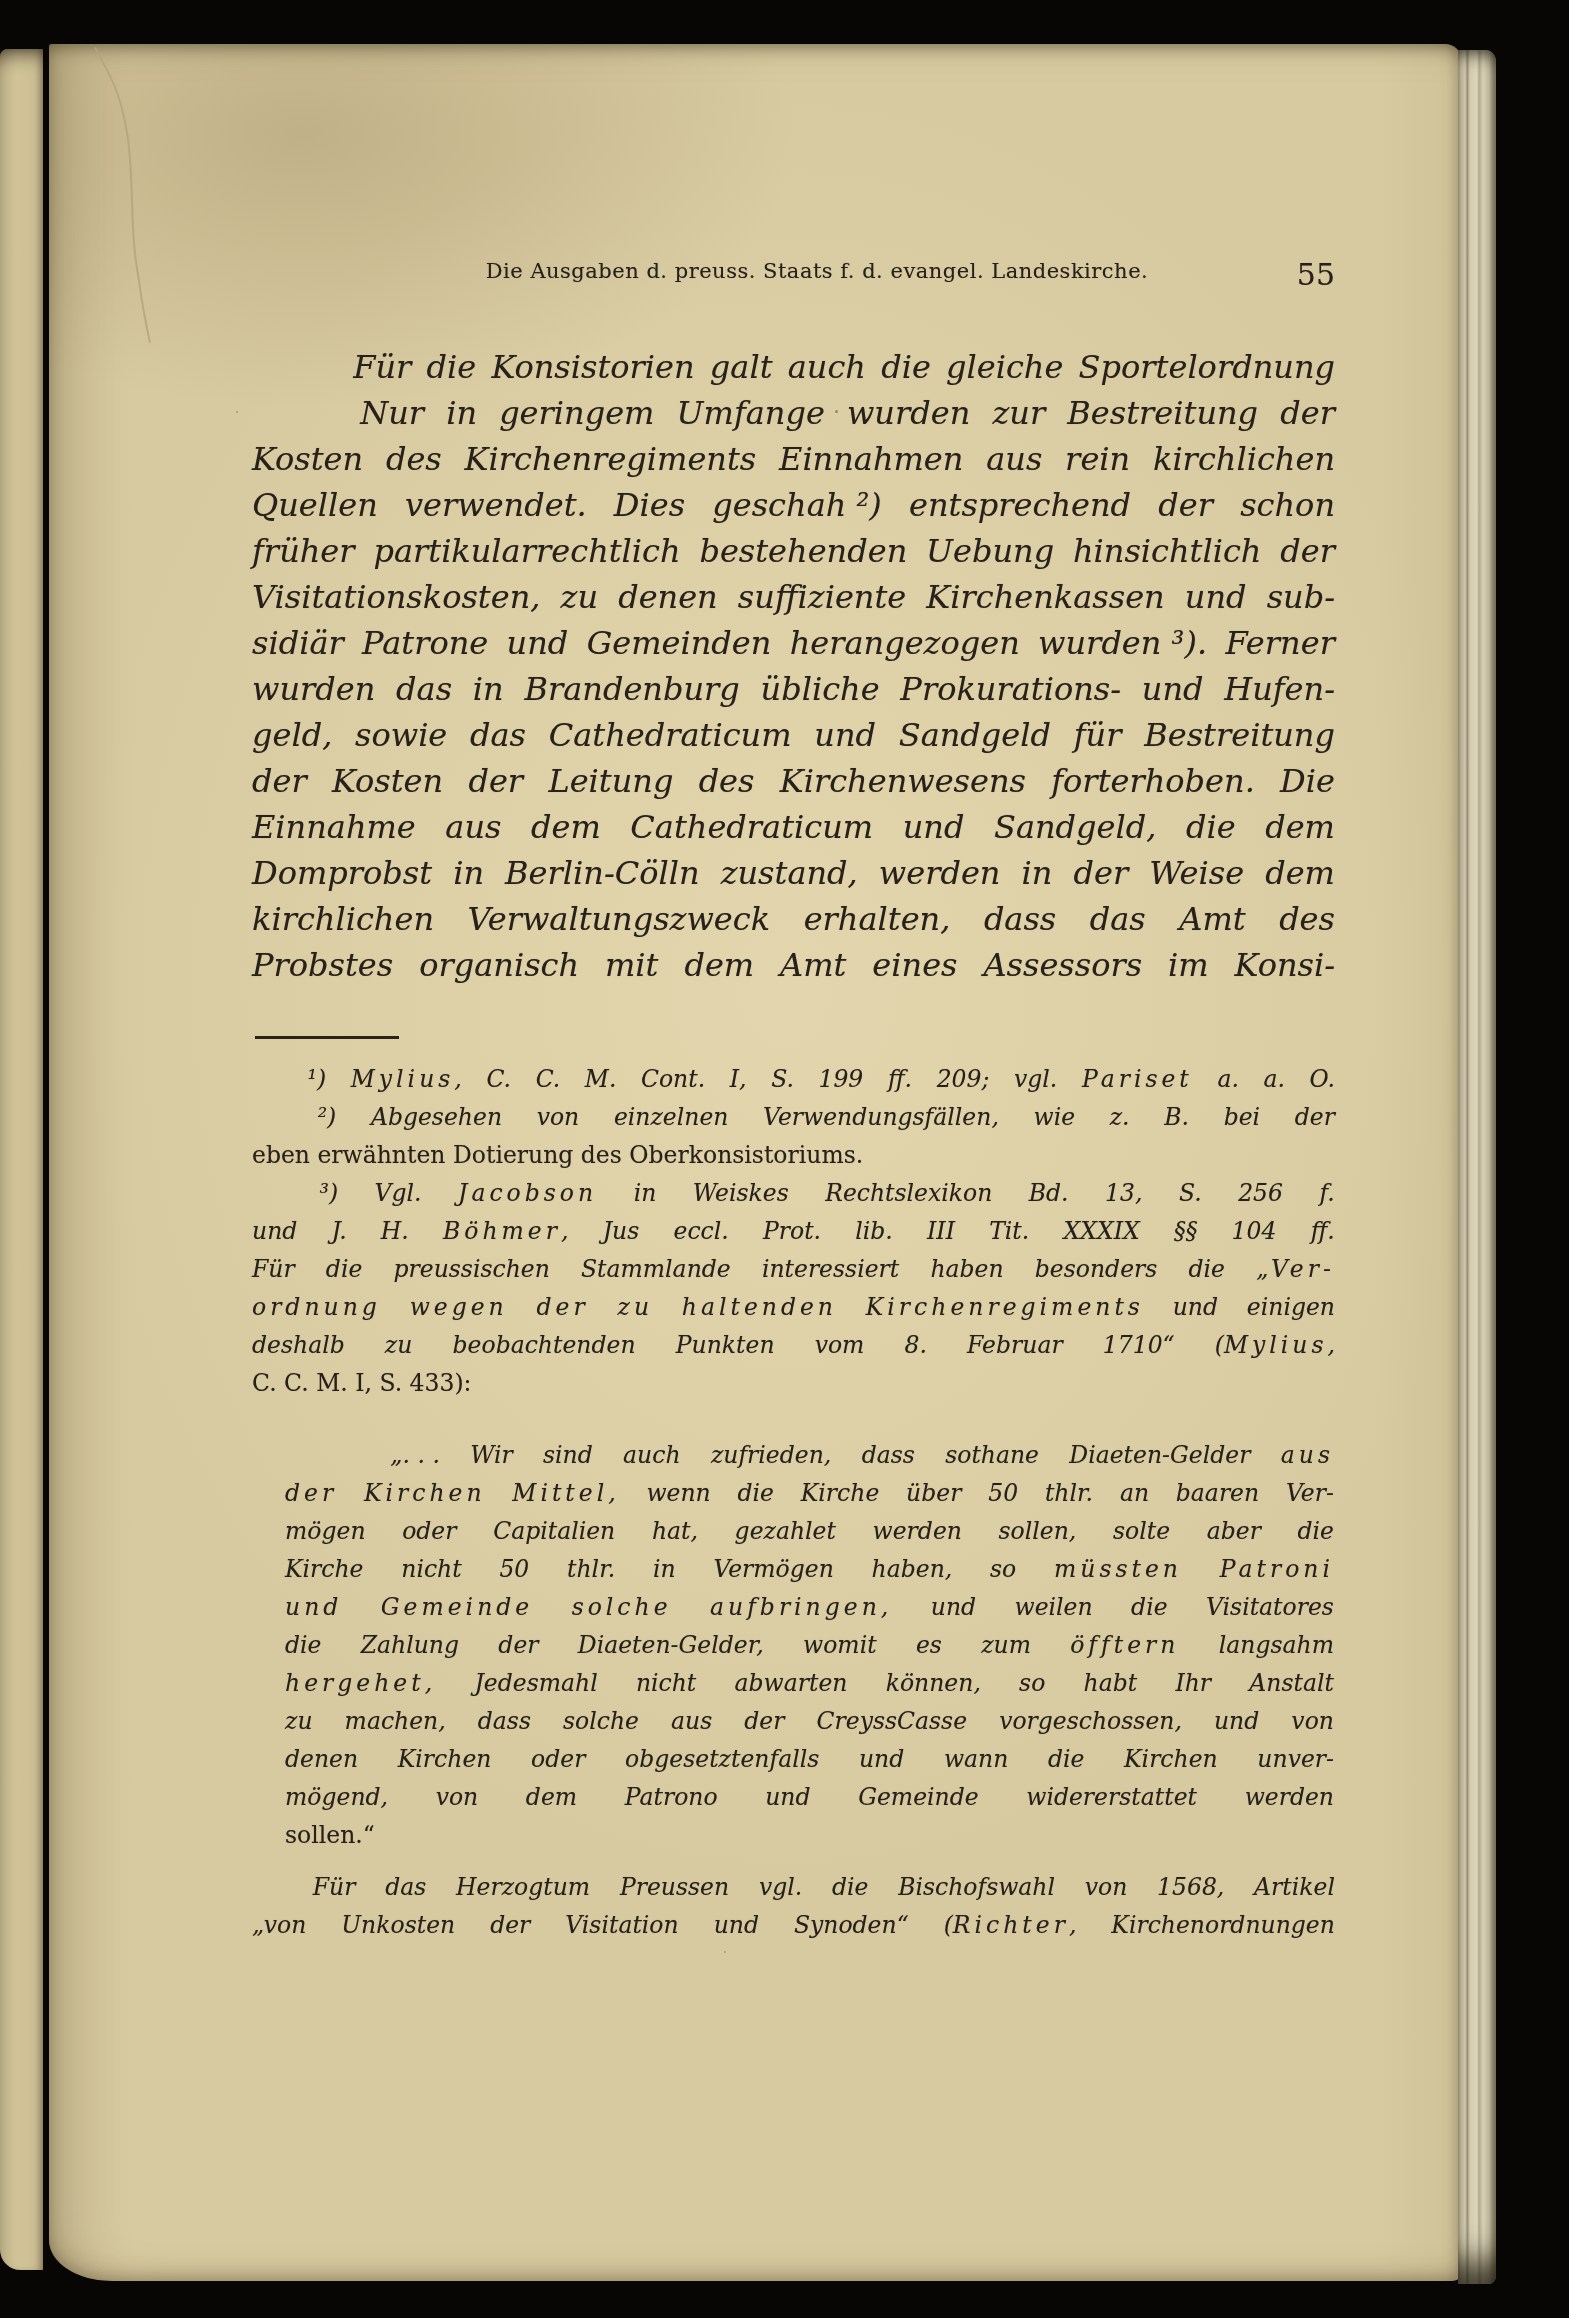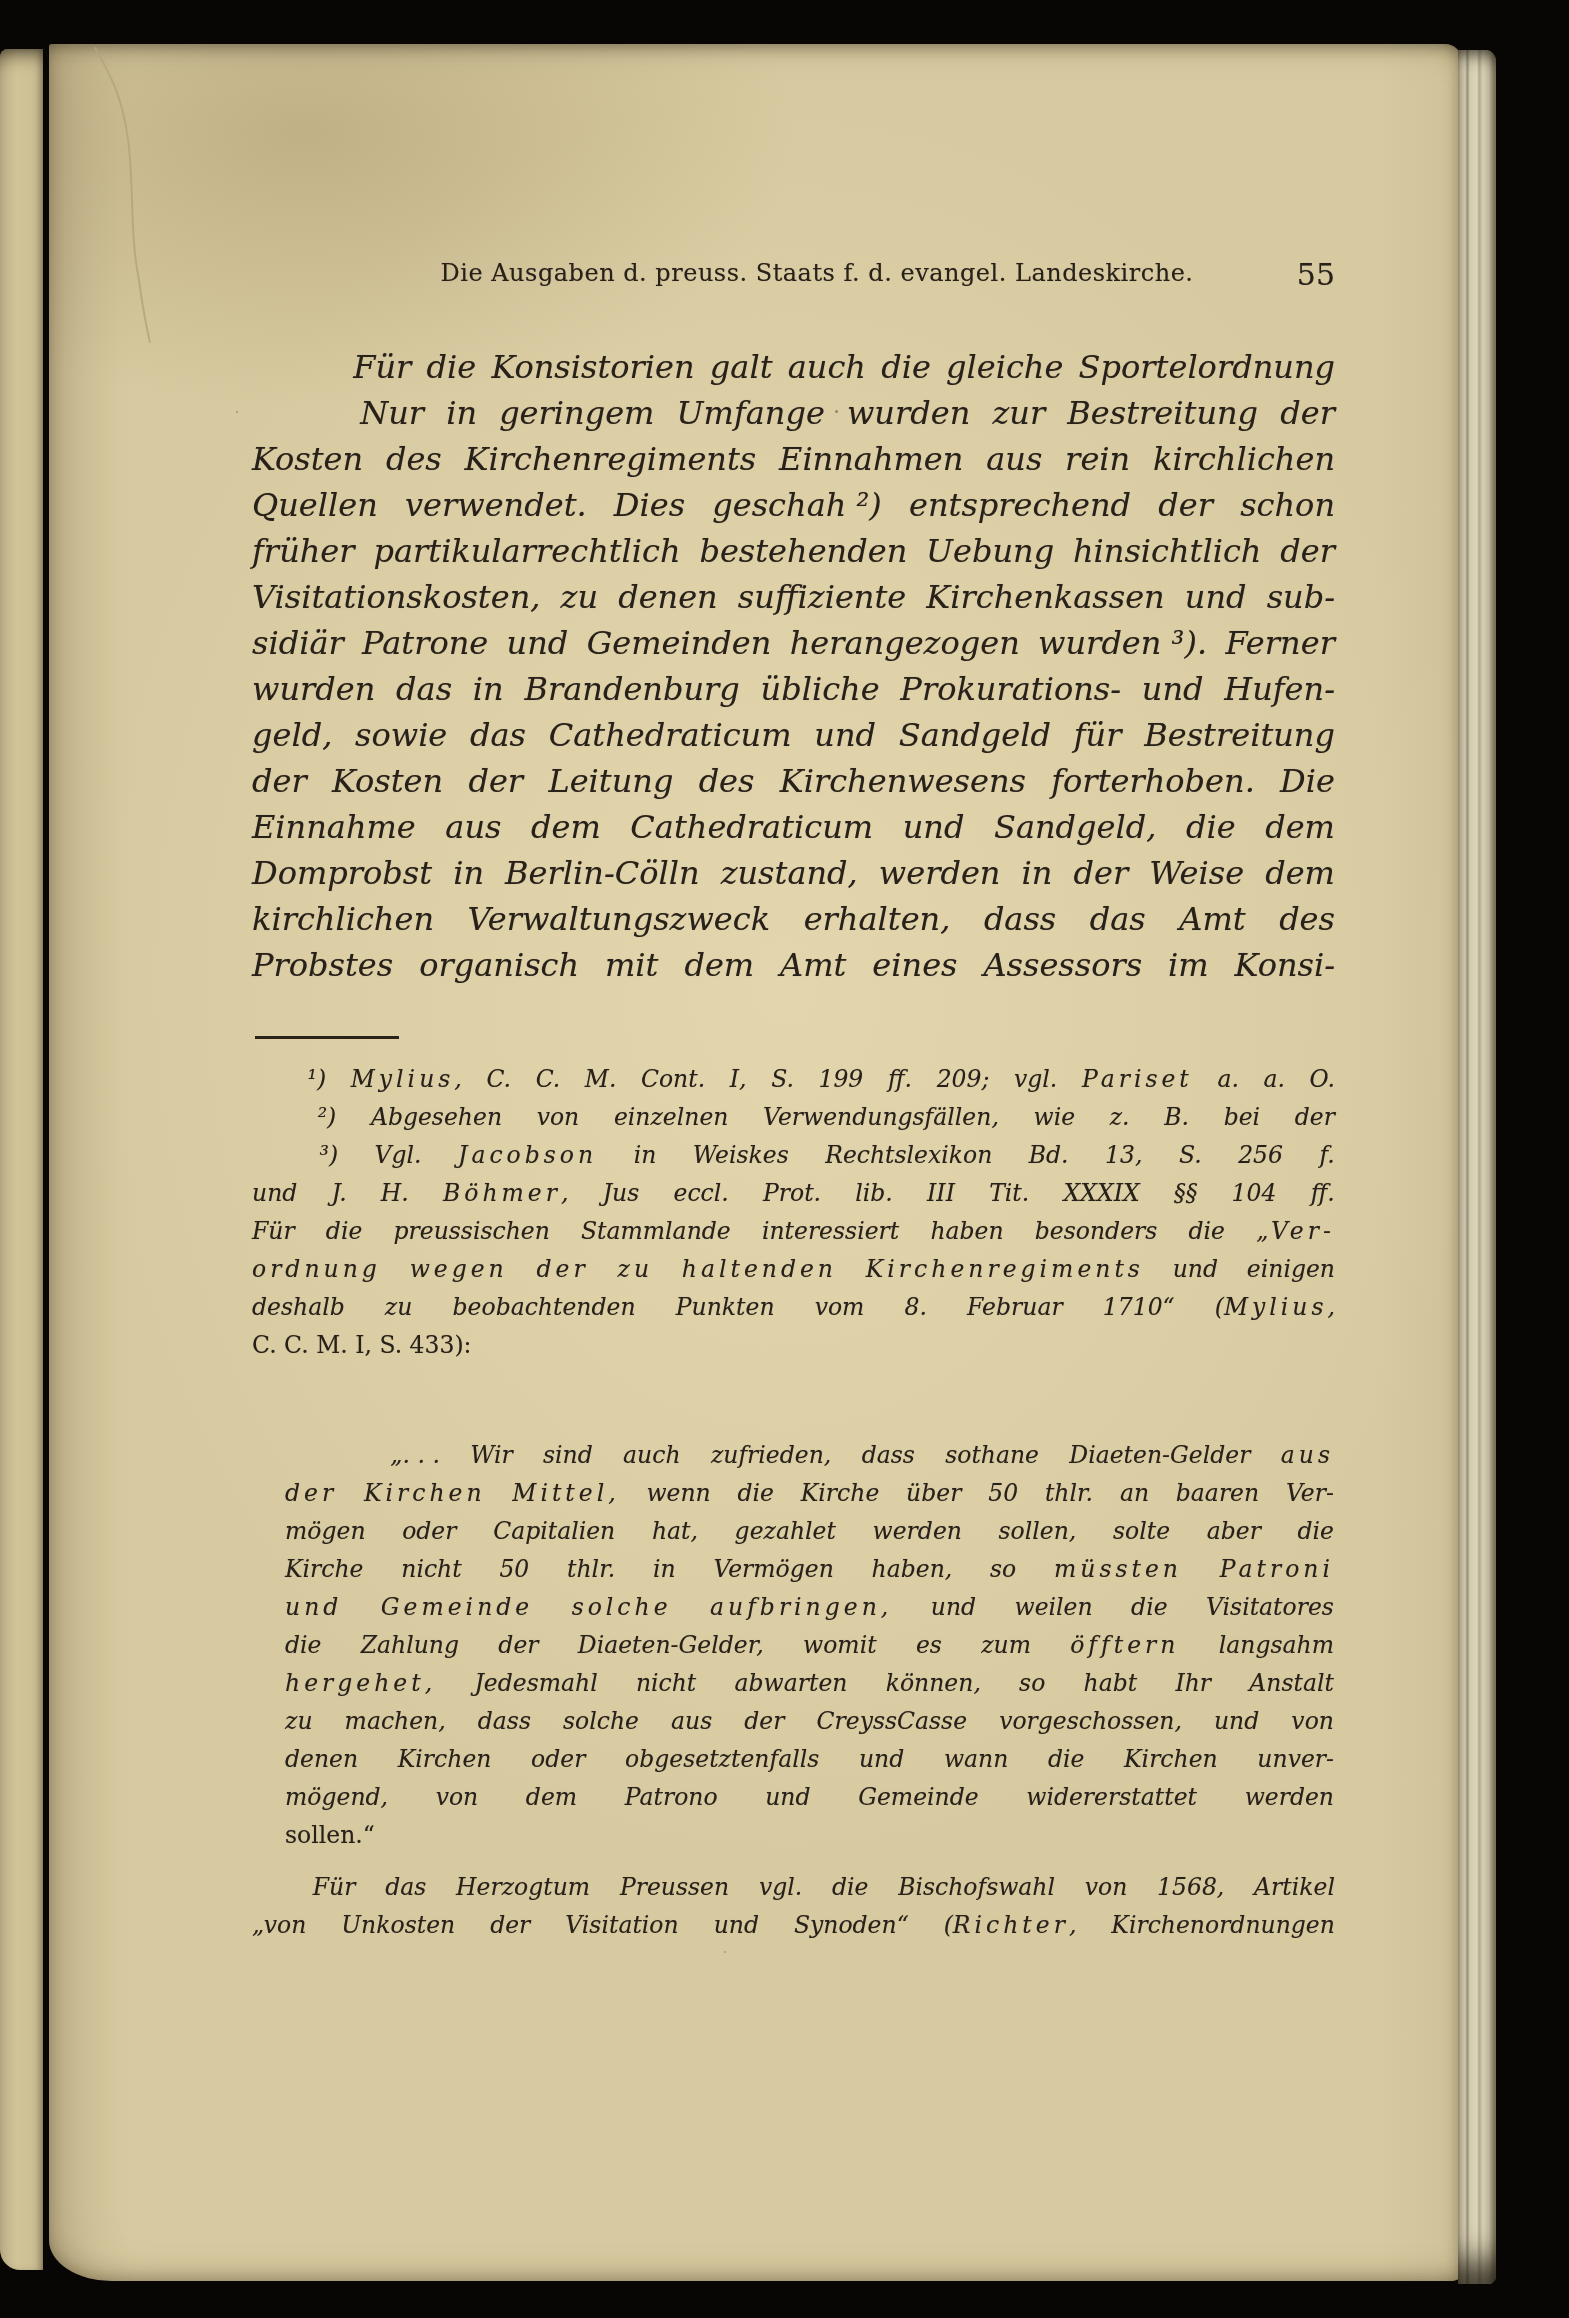--- a/index.html
+++ b/index.html
@@ -36,21 +36,21 @@
       #d2cbaf 11.8px,#ddd6ba 19px,#b0a98e 21px,#d8d1b5 25px,
       #c3bca1 31px,#8b8369 36px,#8b8369 38px);
     border-radius:0 11px 7.8px 0;
     box-shadow:inset 0 12.6px 17.3px -9.4px rgba(25,20,10,.85), inset 0 -47px 31px -23.5px rgba(25,20,10,.75);
   }
   .crack{position:absolute;left:15.7px;top:1.6px;pointer-events:none;}
   .speck{position:absolute;background:#4a4134;border-radius:50%;}
   .header-row{position:absolute;left:203px;top:215px;width:1083px;height:35px;}
   .running-title{
     position:absolute;left:50%;transform:translateX(calc(-50% + 23.5px));
-    font-size:24px;letter-spacing:0.5px;white-space:nowrap;
+    font-size:21px;letter-spacing:0.5px;white-space:nowrap;
     color:#28211a;text-shadow:0 0 0.8px rgba(40,33,26,.35);
   }
   .page-number{
     position:absolute;right:0;top:-2.4px;font-size:30px;color:#28211a;
     text-shadow:0 0 0.8px rgba(40,33,26,.35);
   }
   .tblock{position:absolute;color:#28211a;text-shadow:0 0 0.8px rgba(40,33,26,.3);}
   #body-block{left:203px;top:300px;width:1083px;font-size:32px;}
   #body-block .tline{height:46px;line-height:46px;}
   #fn-block{left:203px;top:1016px;width:1083px;font-size:23.5px;}
@@ -247,20 +247,21 @@
         <span class="tok"><span>Abgesehen</span></span>
         <span class="tok"><span>von</span></span>
         <span class="tok"><span>einzelnen</span></span>
         <span class="tok"><span>Verwendungsfällen,</span></span>
         <span class="tok"><span>wie</span></span>
         <span class="tok"><span>z.</span></span>
         <span class="tok"><span>B.</span></span>
         <span class="tok"><span>bei</span></span>
         <span class="tok"><span>der</span></span>
       </div>
+      <div class="tline"><span>eben erwähnten Dotierung des Oberkonsistoriums.</span></div>
       <div class="tline flexjust">
         <span class="spacer" style="width: 31px;"></span>
         <span class="tok"><span>³)</span></span>
         <span class="tok"><span>Vgl.</span></span>
         <span class="tok"><span class="sp">Jacobson</span></span>
         <span class="tok"><span>in</span></span>
         <span class="tok"><span>Weiskes</span></span>
         <span class="tok"><span>Rechtslexikon</span></span>
         <span class="tok"><span>Bd.</span></span>
         <span class="tok"><span>13,</span></span>

